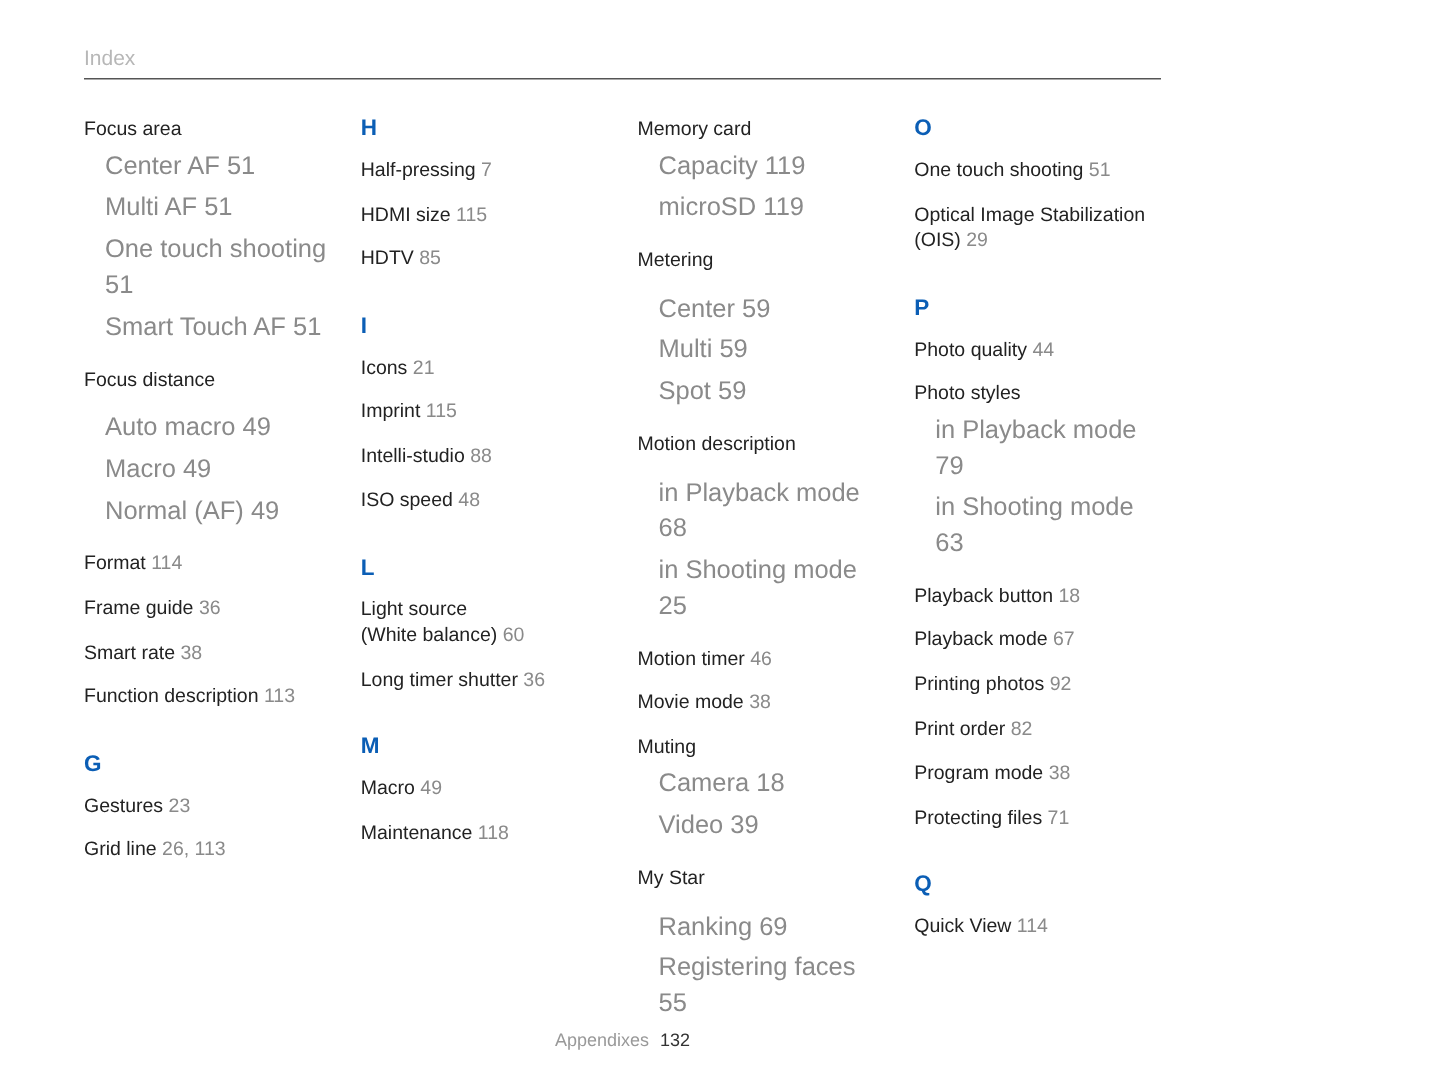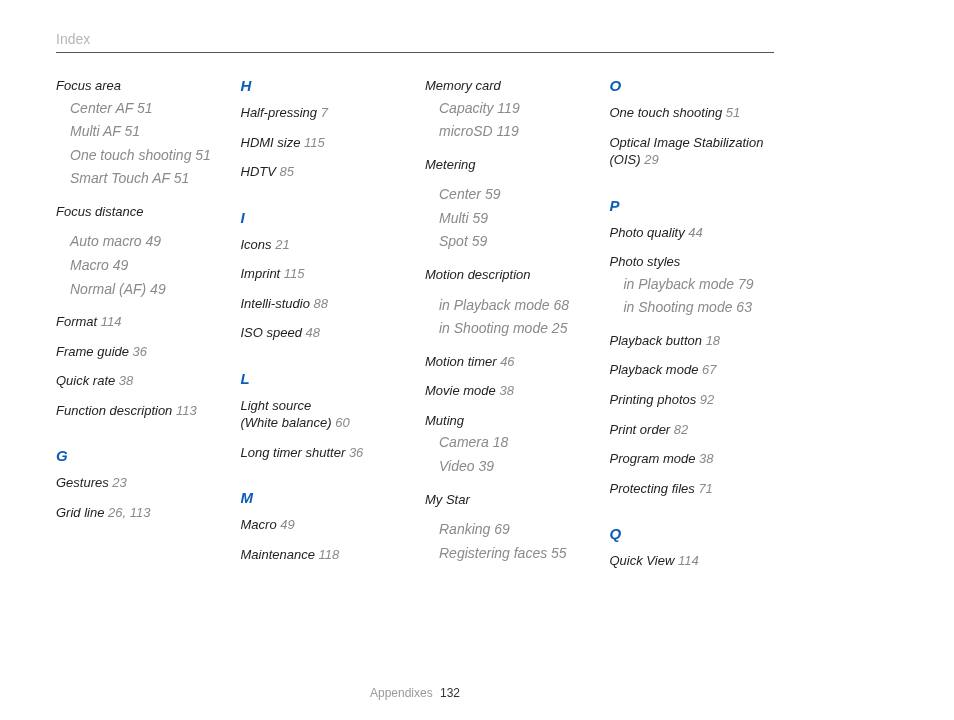--- a/index.html
+++ b/index.html
@@ -25,39 +25,38 @@
     color: #b7b7b7;
     font-weight: 400;
   }
   .columns {
     display: flex;
     gap: 20px;
   }
   .col {
     flex: 1;
     min-width: 0;
-    font-style: italic;
   }
   .section-letter {
     color: #0b5eb5;
     font-weight: bold;
     font-size: 15px;
     margin-top: 28px;
     margin-bottom: 10px;
   }
   .section-letter:first-child { margin-top: 0; }
   .entry {
     font-size: 13px;
     color: #222;
     margin-bottom: 12px;
     line-height: 1.35;
   }
   .entry.tight { margin-bottom: 4px; }
   .subentry {
-    font-size: 14px;
+    font-size: 17px;
     color: #8a8a8a;
     margin-left: 14px;
     margin-bottom: 4px;
     line-height: 1.4;
   }
   .subentry + .entry,
   .subentry:last-of-type { margin-bottom: 12px; }
   .suffix-page {
     color: #8a8a8a;
     font-weight: 400;
@@ -90,21 +89,21 @@
         <div class="subentry">Center AF  51</div>
         <div class="subentry">Multi AF  51</div>
         <div class="subentry">One touch shooting  51</div>
         <div class="subentry" style="margin-bottom: 14px;">Smart Touch AF  51</div>
         <div class="entry tight">Focus distance</div>
         <div class="subentry">Auto macro  49</div>
         <div class="subentry">Macro  49</div>
         <div class="subentry" style="margin-bottom: 14px;">Normal (AF)  49</div>
         <div class="entry"><span>Format</span><span class="suffix-page">  114</span></div>
         <div class="entry"><span>Frame guide</span><span class="suffix-page">  36</span></div>
-        <div class="entry"><span>Quick rate</span><span class="suffix-page">  38</span></div>
+        <div class="entry"><span>Smart rate</span><span class="suffix-page">  38</span></div>
         <div class="entry"><span>Function description</span><span class="suffix-page">  113</span></div>
         <div class="section-letter">G</div>
         <div class="entry"><span>Gestures</span><span class="suffix-page">  23</span></div>
         <div class="entry"><span>Grid line</span><span class="suffix-page">  26, 113</span></div>
       </div>
     <div class="col">
         <div class="section-letter" style="margin-top: 0px;">H</div>
         <div class="entry"><span>Half-pressing</span><span class="suffix-page">  7</span></div>
         <div class="entry"><span>HDMI size</span><span class="suffix-page">  115</span></div>
         <div class="entry"><span>HDTV</span><span class="suffix-page">  85</span></div>

